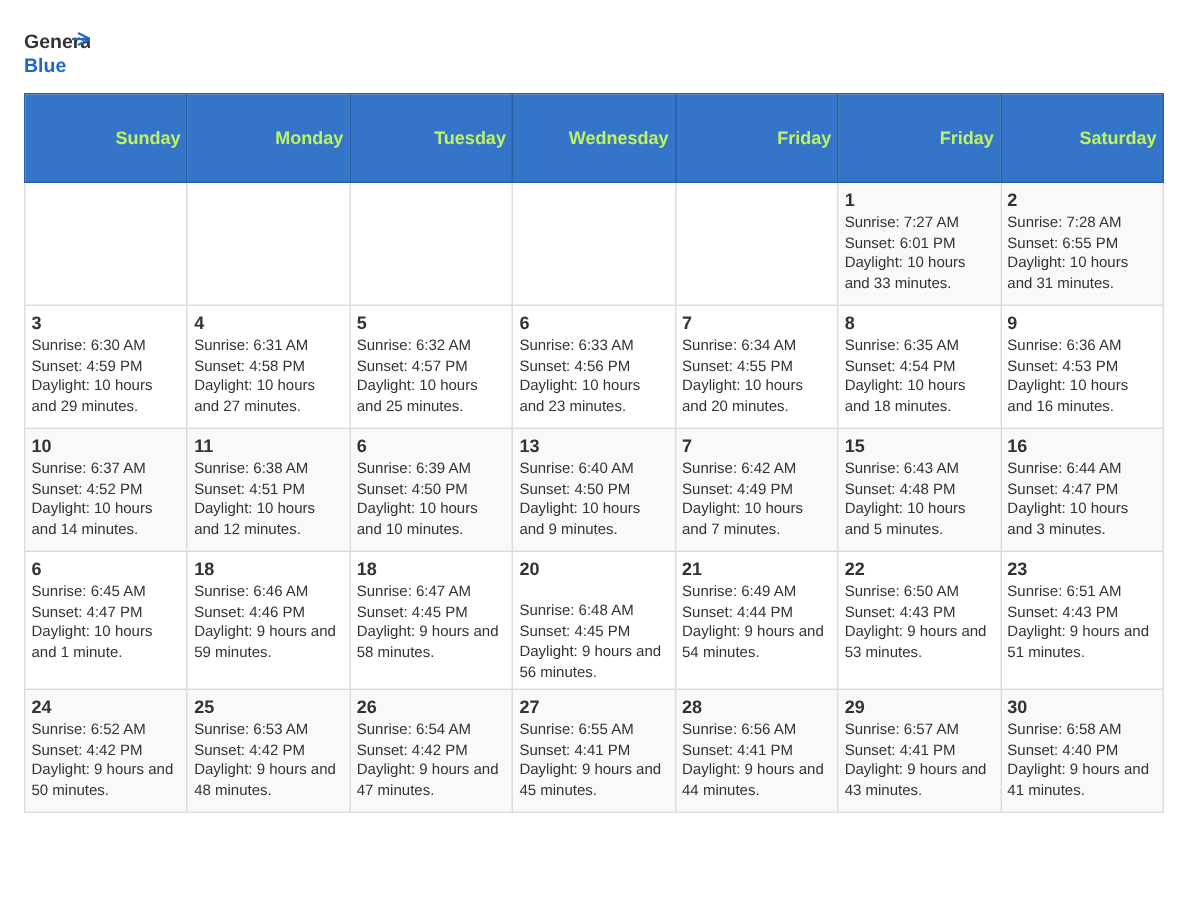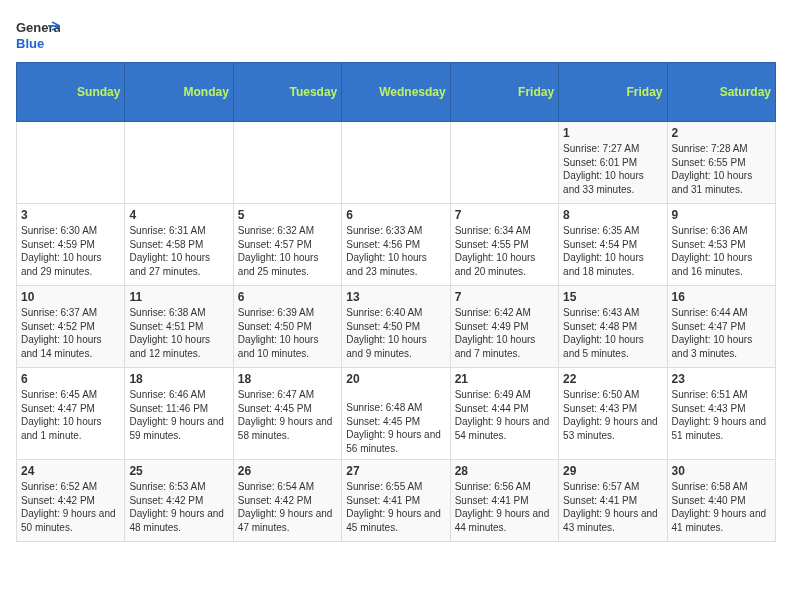--- a/index.html
+++ b/index.html
@@ -217,21 +217,21 @@
       <tr>
         <td>
           <span class="day-number">6</span>
           <div class="day-info" style="white-space: pre-line;">Sunrise: 6:45 AM
 Sunset: 4:47 PM
 Daylight: 10 hours and 1 minute.</div>
         </td>
         <td>
           <span class="day-number">18</span>
           <div class="day-info" style="white-space: pre-line;">Sunrise: 6:46 AM
-Sunset: 11:46 PM
+Sunset: 4:46 PM
 Daylight: 9 hours and 59 minutes.</div>
         </td>
         <td>
           <span class="day-number">18</span>
           <div class="day-info" style="white-space: pre-line;">Sunrise: 6:47 AM
 Sunset: 4:45 PM
 Daylight: 9 hours and 58 minutes.</div>
         </td>
         <td>
           <span class="day-number">20</span>

